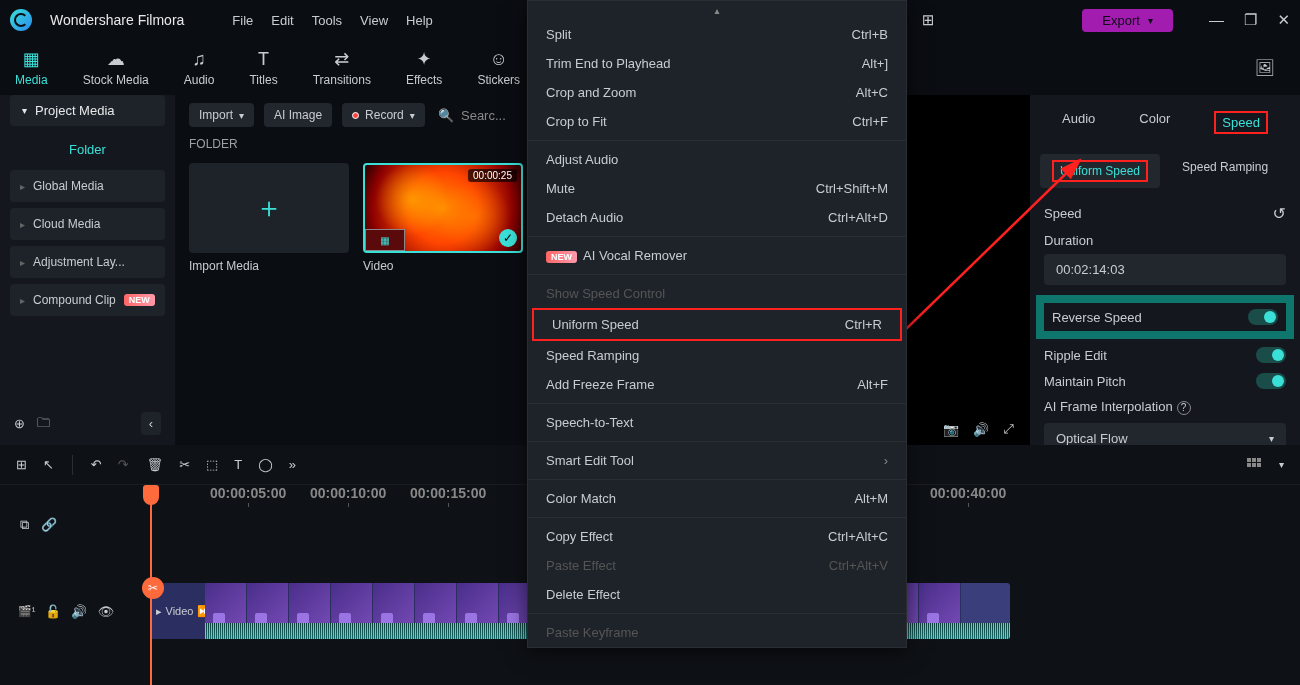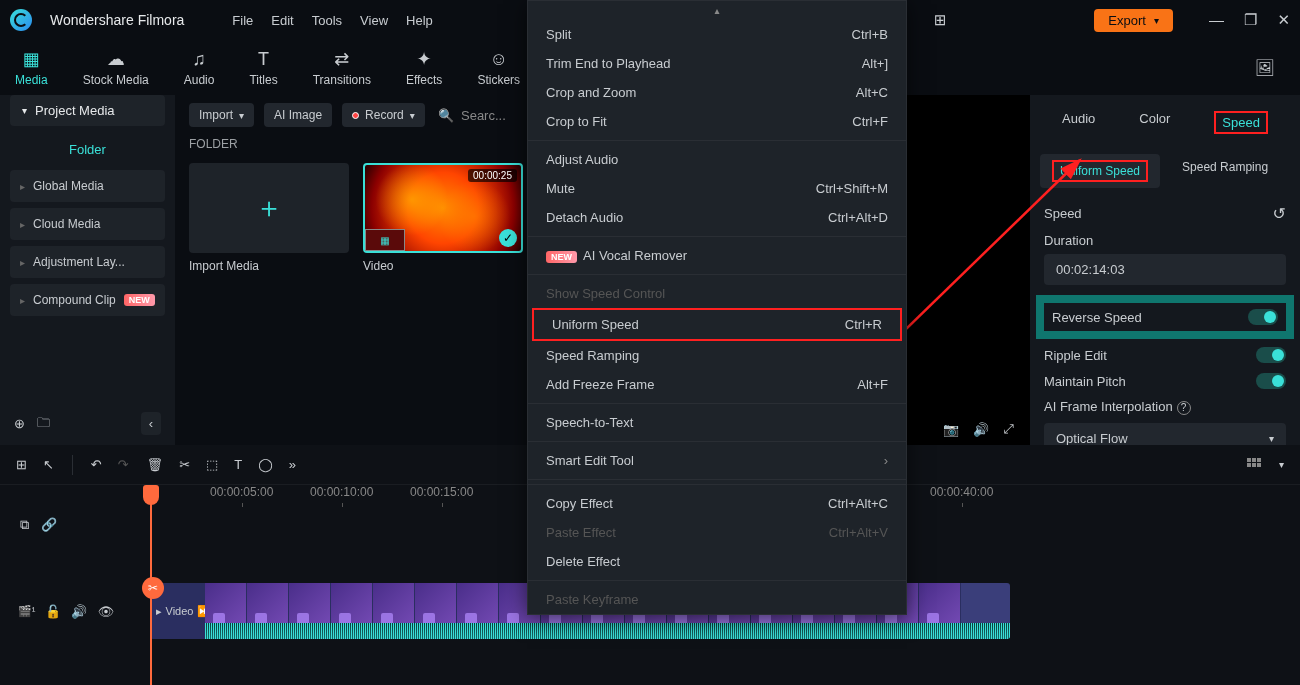--- a/index.html
+++ b/index.html
@@ -3,21 +3,21 @@
 <meta charset="utf-8">
 <style>
 * { margin:0; padding:0; box-sizing:border-box; font-family:-apple-system,Segoe UI,Arial,sans-serif; }
 body { background:#0a0d12; color:#c8ccd0; width:1300px; height:685px; overflow:hidden; font-size:13px; position:relative; }
 .titlebar { height:40px; display:flex; align-items:center; padding:0 10px; gap:18px; }
 .logo { width:22px; height:22px; background:linear-gradient(135deg,#3ae0d8,#2a8af0); border-radius:50%; position:relative; }
 .logo::after{content:"";position:absolute;inset:4px;border:2px solid #0a0d12;border-radius:50%;border-right-color:transparent;}
 .app-title { color:#e6e8ea; font-size:14px; margin-right:30px; }
 .menu-item { color:#c8ccd0; font-size:13px; cursor:pointer; }
 .spacer { flex:1; }
-.export-btn { background:#f97316; color:#0a0d12; padding:4px 14px; border-radius:4px; display:flex; align-items:center; gap:8px; font-weight:500; }
+.export-btn { background:#a21caf; color:#0a0d12; padding:4px 20px; border-radius:4px; display:flex; align-items:center; gap:8px; font-weight:500; }
 .win-ctrl { display:flex; gap:20px; margin-left:18px; }
 .win-ctrl span { cursor:pointer; font-size:15px; }
 .toolbar { height:55px; display:flex; align-items:center; padding:0 15px; gap:35px; }
 .tool { display:flex; flex-direction:column; align-items:center; gap:3px; cursor:pointer; }
 .tool-icon { width:22px; height:22px; display:flex; align-items:center; justify-content:center; font-size:18px; }
 .tool-label { font-size:12px; }
 .tool.active .tool-icon, .tool.active .tool-label { color:#3ae0d8; }
 .middle { display:flex; height:350px; }
 .left-panel { width:175px; background:#14181e; display:flex; flex-direction:column; }
 .project-media { background:#1e2329; margin:0 10px 6px; padding:8px 12px; border-radius:4px; display:flex; align-items:center; gap:8px; font-weight:500; color:#e6e8ea;}
@@ -71,21 +71,21 @@
 .kf-new { position:absolute; top:-10px; right:-4px; background:linear-gradient(90deg,#f66,#f9a); font-size:9px; padding:1px 5px; border-radius:3px; color:#fff; font-weight:bold;}
 .preview-area { width:475px; background:#000; position:relative; }
 .preview-controls { position:absolute; bottom:8px; left:0; right:0; display:flex; align-items:center; justify-content:flex-end; gap:14px; padding:0 16px; font-size:13px;}
 .preview-time { display:flex; gap:8px; align-items:center; margin-right:auto; margin-left:auto;}
 .timeline { height:240px; background:#0e1116; position:relative; }
 .tl-toolbar { height:40px; display:flex; align-items:center; gap:18px; padding:0 16px; border-bottom:1px solid #1a1d22;}
 .tl-toolbar .group { display:flex; gap:16px; align-items:center;}
 .tl-toolbar .divider { width:1px; height:20px; background:#2a2e34;}
 .avatar { width:22px; height:22px; border-radius:50%; background:radial-gradient(circle,#7cfc7c,#1a6b1a); border:1px solid #3ae0d8;}
 .ruler { height:24px; position:relative; margin-left:150px; }
-.tick { position:absolute; top:0; font-size:12px; color:#888;}
+.tick { position:absolute; top:0; font-size:14px; color:#888;font-weight:bold;}
 .tick::before { content:""; position:absolute; top:18px; left:50%; width:1px; height:4px; background:#555;}
 .playhead { position:absolute; left:150px; top:40px; bottom:0; width:2px; background:#ff6a3d; z-index:5;}
 .playhead-head { position:absolute; top:0; left:-7px; width:16px; height:20px; background:#ff6a3d; border-radius:3px 3px 8px 8px;}
 .tracks { padding-left:20px; }
 .track-header { display:flex; gap:12px; padding:8px 0;}
 .track-row { display:flex; align-items:center; height:60px; margin-left:-20px;}
 .track-controls { width:150px; display:flex; gap:10px; padding-left:18px; align-items:center;}
 .clip { height:56px; margin-left:0; position:relative; display:flex; border-radius:3px; overflow:hidden;}
 .clip-head { background:#2a2e60; width:55px; display:flex; align-items:center; padding:0 6px; gap:4px; font-size:11px;}
 .clip-body { flex:1; background:#3a3e7a; display:flex; }
@@ -434,20 +434,24 @@
   <div class="cm-sep"></div>
   <div class="cm-item">
       <span>Speech-to-Text</span>
       <span></span>
     </div>
   <div class="cm-sep"></div>
   <div class="cm-item cm-sub">
       <span>Smart Edit Tool</span>
     </div>
   <div class="cm-sep"></div>
+  <div class="cm-item">
+      <span>Color Match</span>
+      <span>Alt+M</span>
+    </div>
   <div class="cm-sep"></div>
   <div class="cm-item">
       <span>Copy Effect</span>
       <span>Ctrl+Alt+C</span>
     </div>
   <div class="cm-item disabled">
       <span>Paste Effect</span>
       <span>Ctrl+Alt+V</span>
     </div>
   <div class="cm-item">

